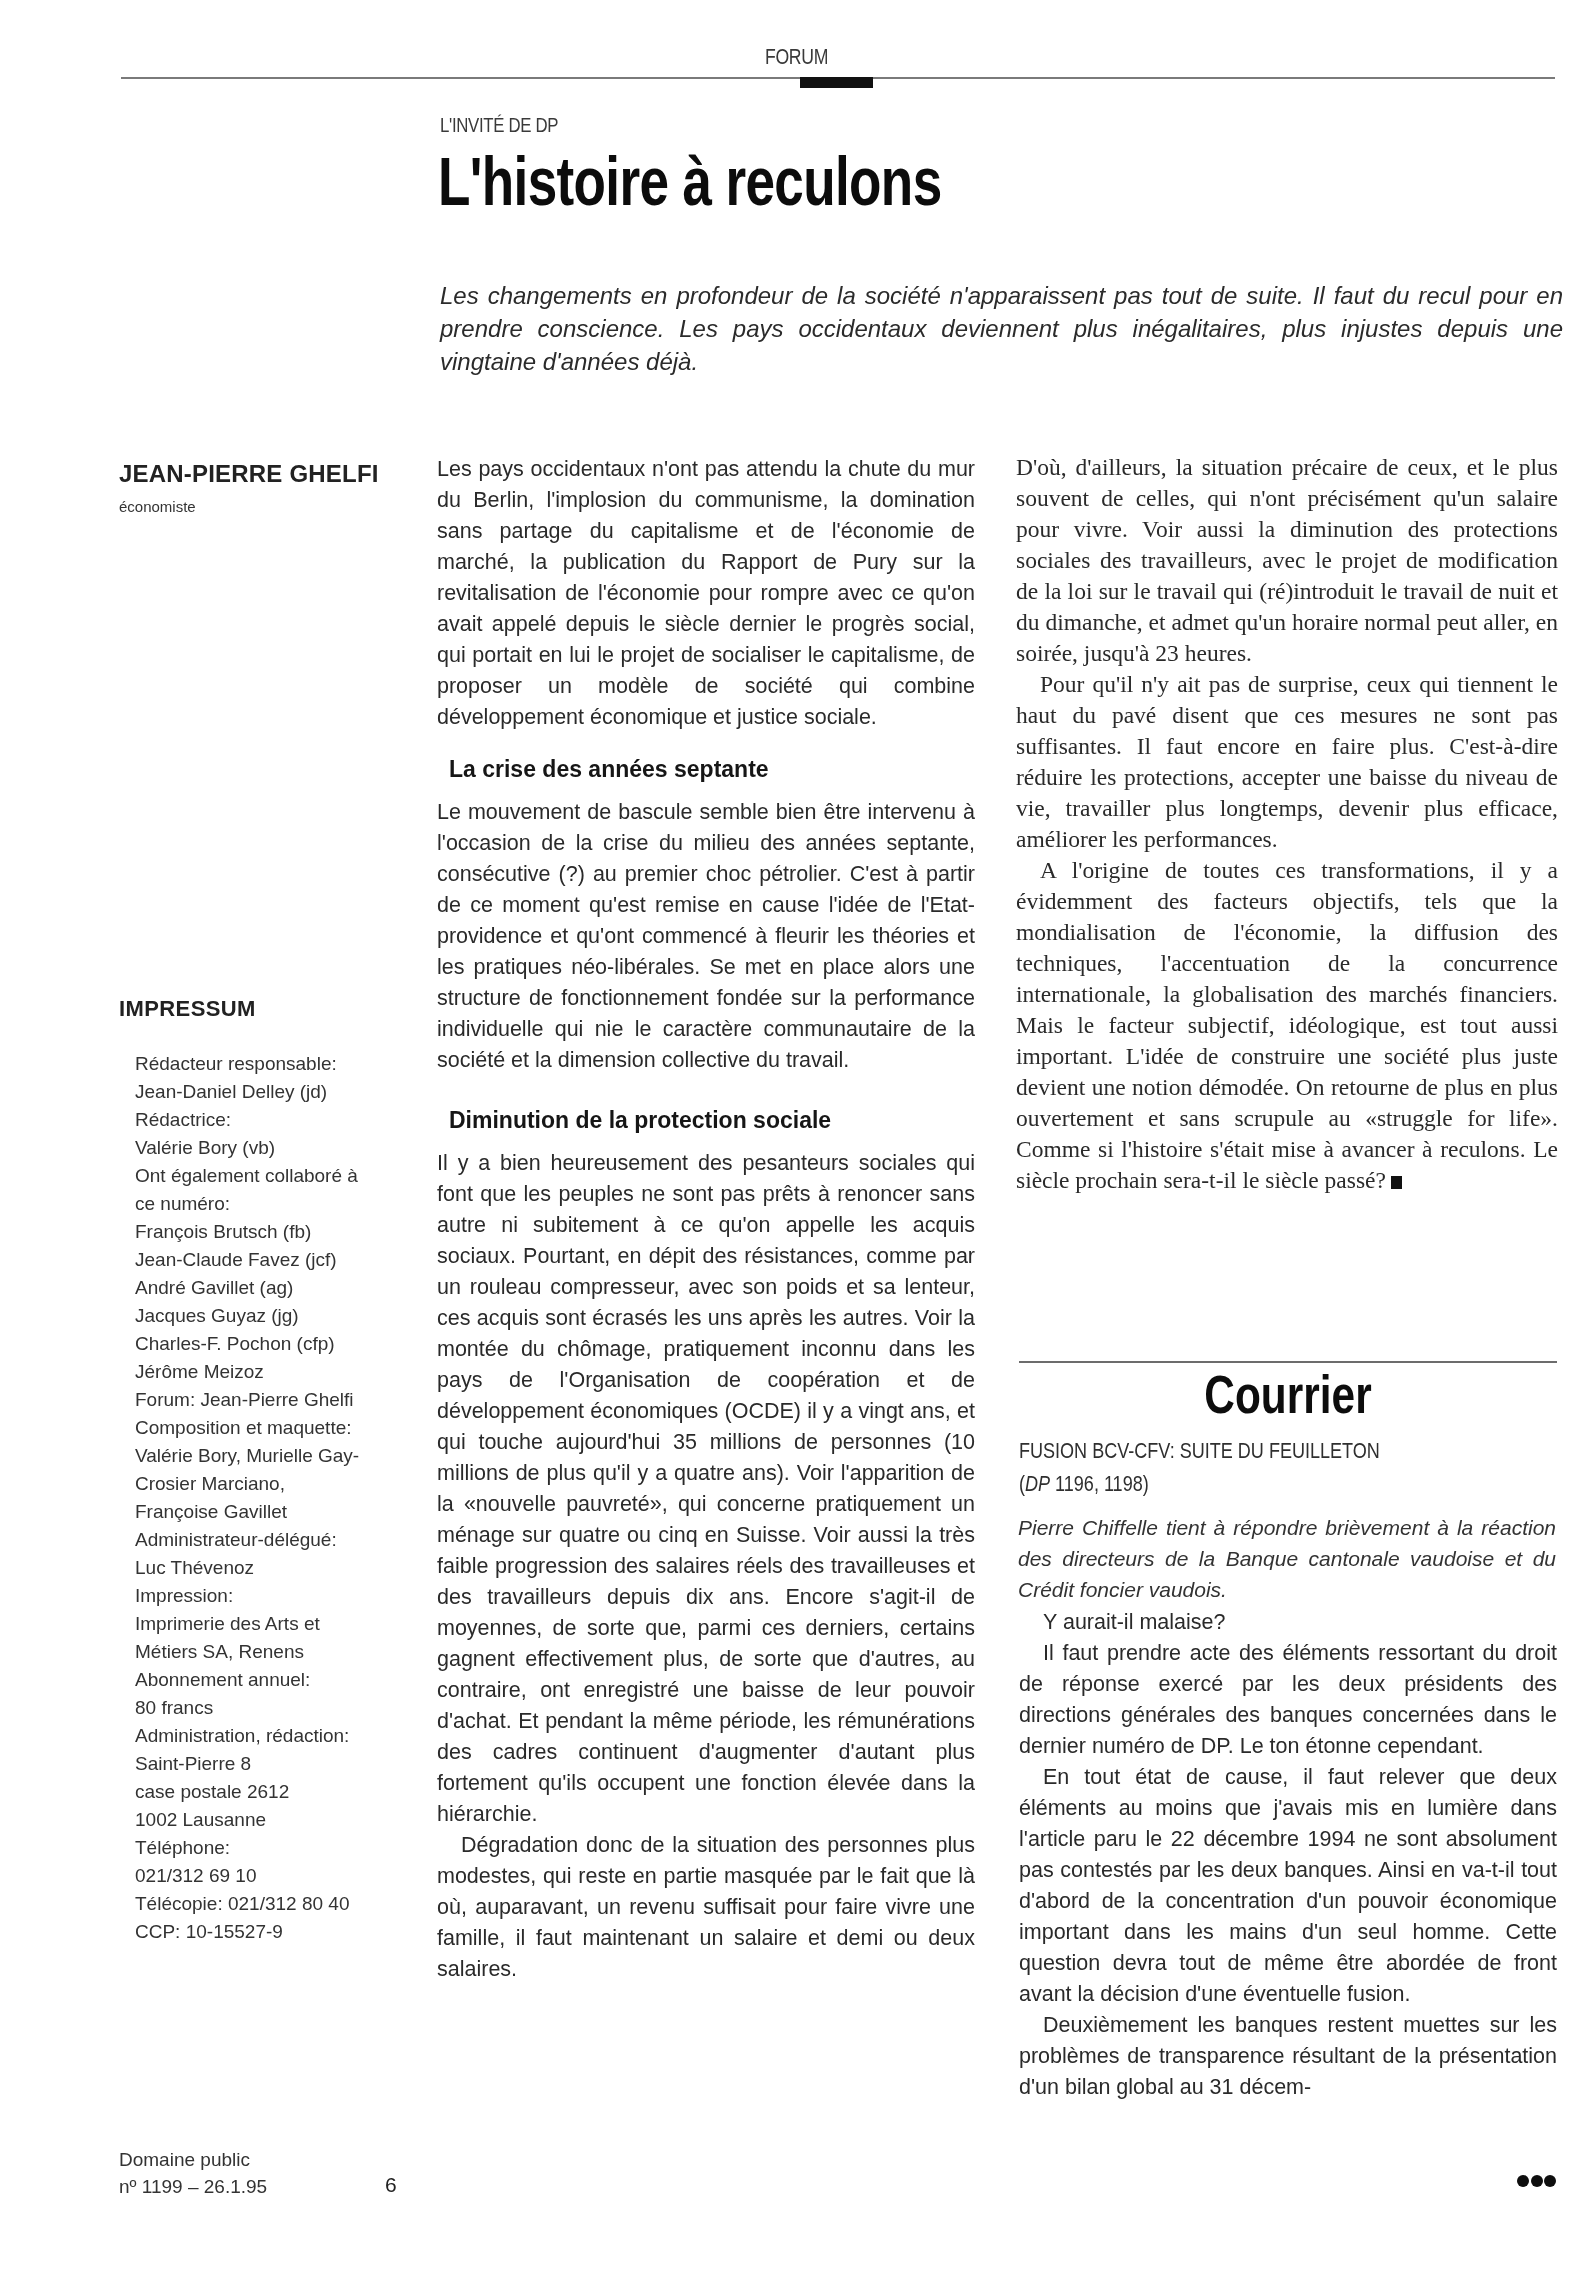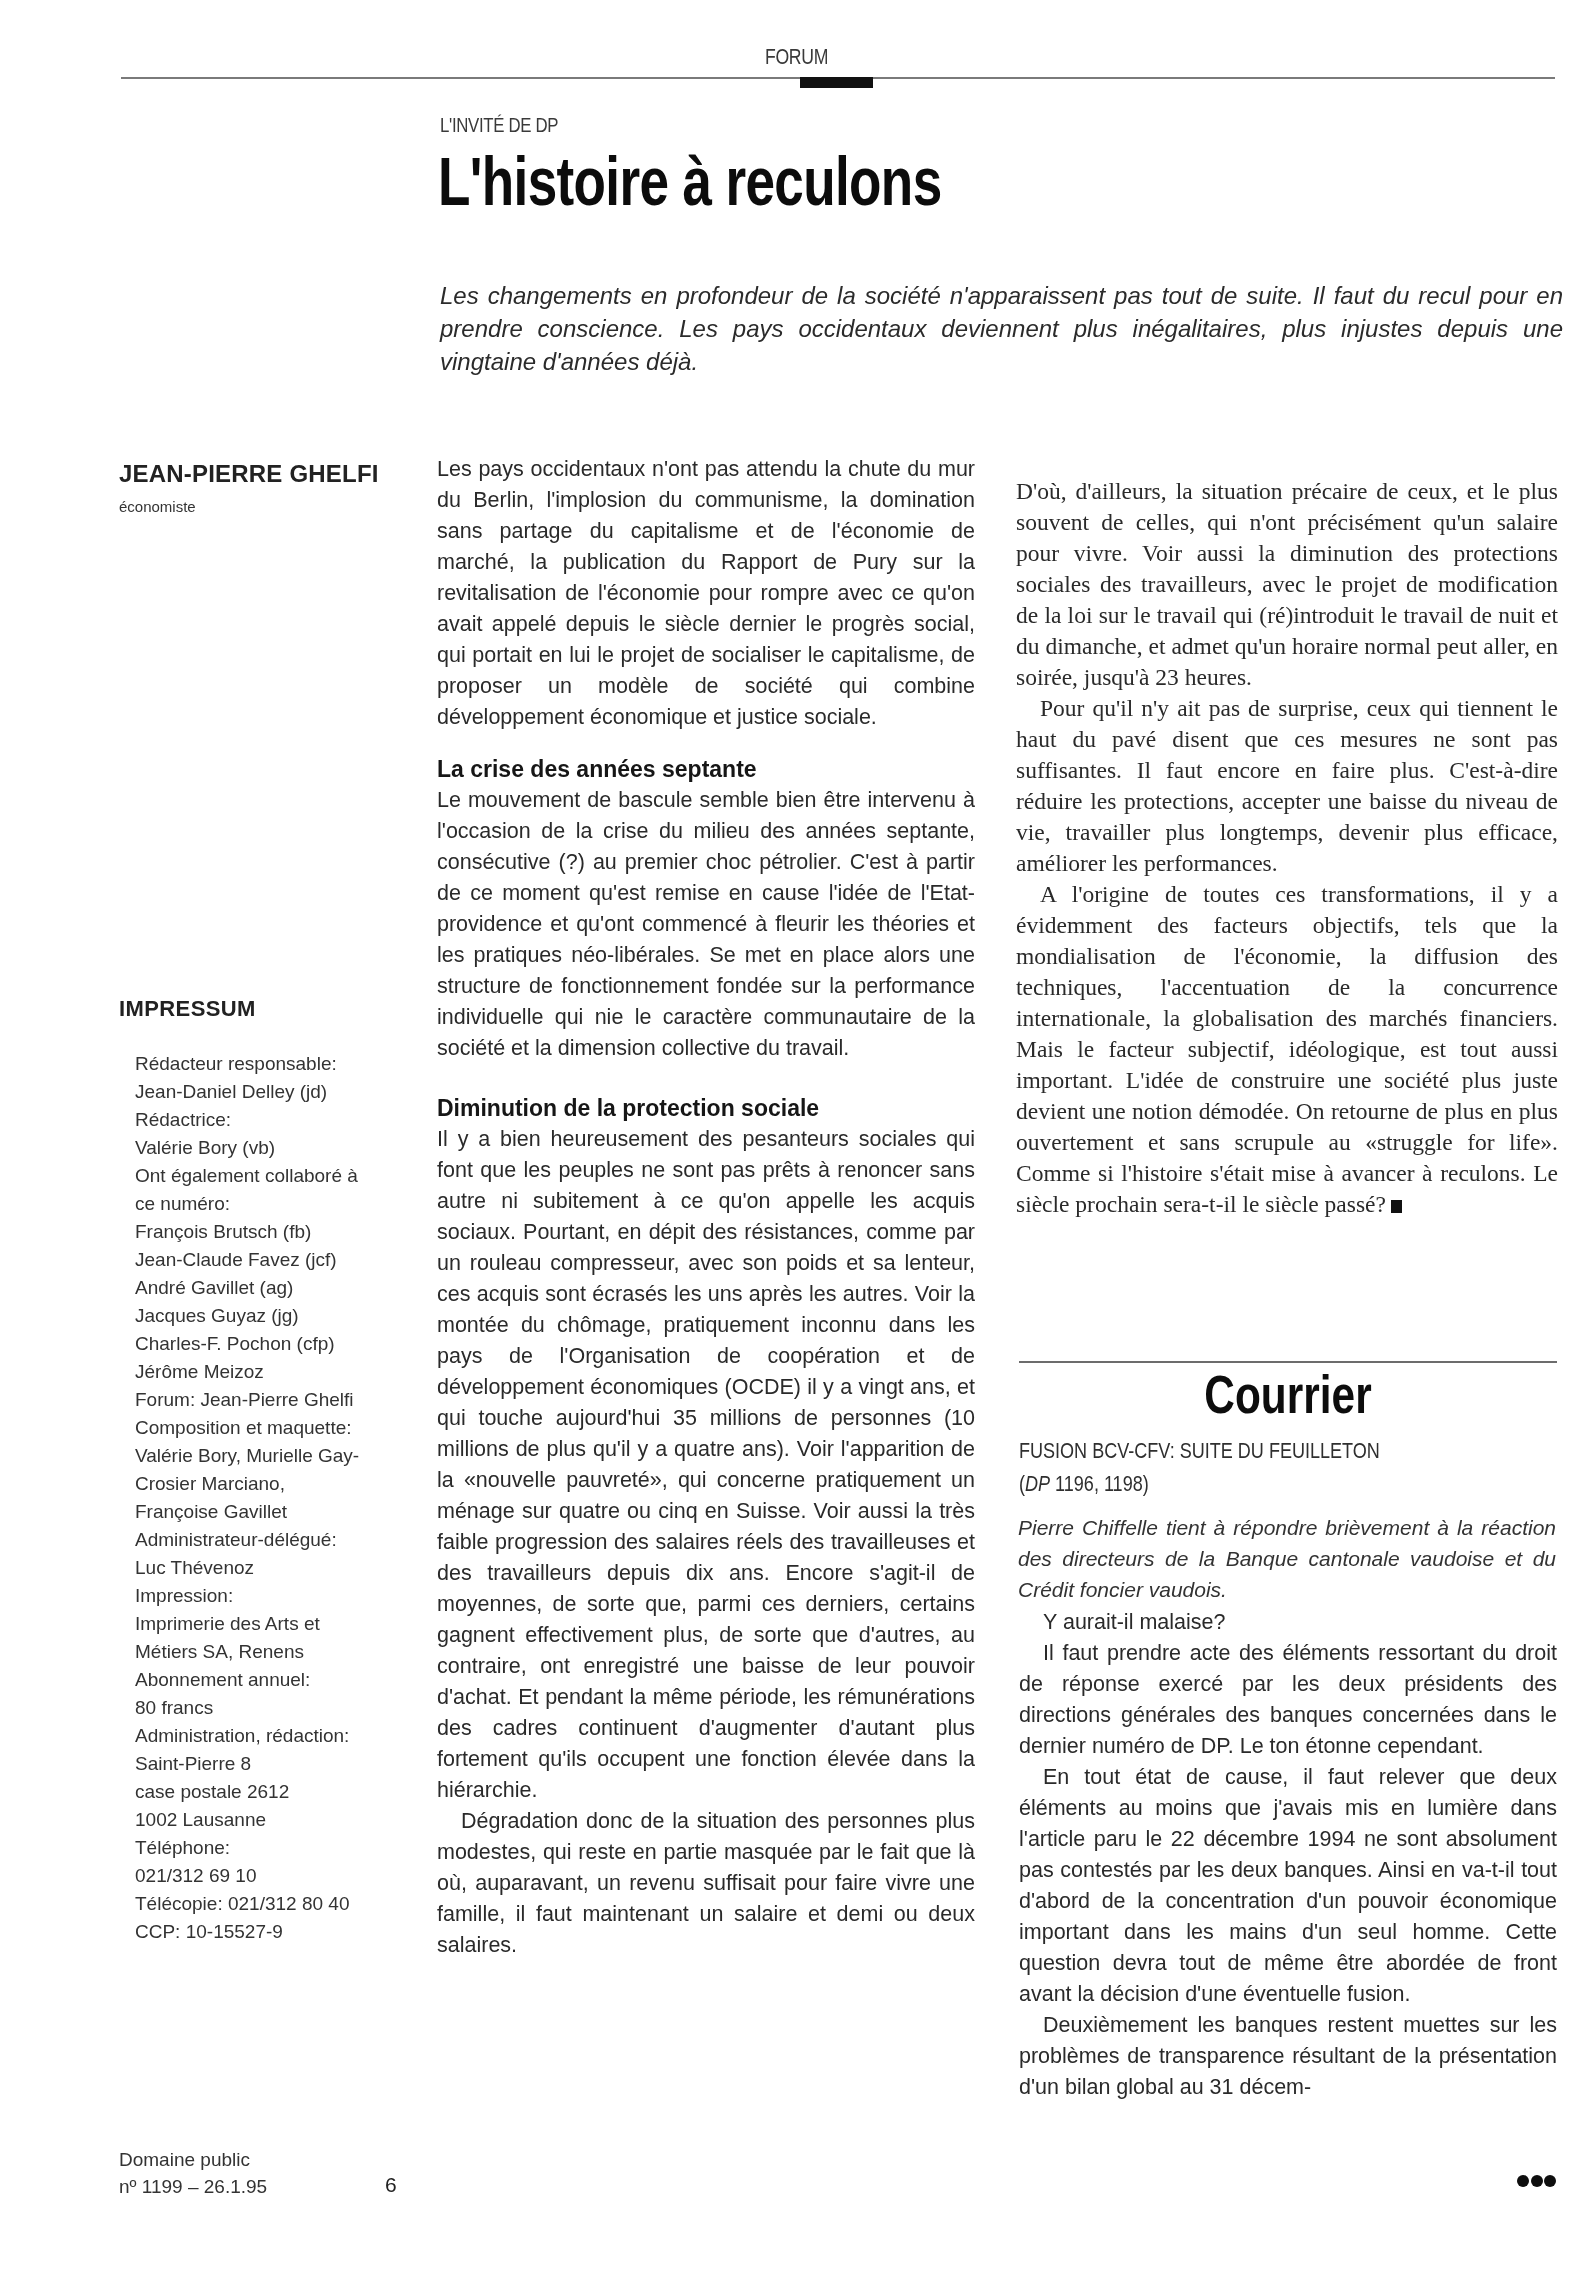--- a/index.html
+++ b/index.html
@@ -27,26 +27,26 @@
   #impressum-title { top: 996px; font-weight: bold; font-size: 22px; color: #222; letter-spacing: 0.4px; }
   #impressum-list { top: 1034px; list-style: none; margin: 16px; padding: 0; }
   #impressum-list li { font-size: 19px; line-height: 28px; color: #333; white-space: nowrap; }
   #footer-pub { top: 2146px; font-size: 19px; line-height: 27px; }
   #page-number { left: 385px; top: 2173px; font-size: 21px; color: #222; }
 
   
   .col { width: 538px; font-size: 21.5px; line-height: 31px; color: #2a2a2a; text-align: justify; hyphens: manual; }
   .col p { margin: 0; }
   .col p.indent { text-indent: 24px; }
-  .col h3 { margin: 0; font-size: 23px; font-weight: bold; color: #161616; line-height: 31px; }
+  .col h3 { margin: 12px; font-size: 23px; font-weight: bold; color: #161616; line-height: 31px; }
   #col-1 { left: 437px; top: 454px; }
   #col-1 .sub { margin-top: 21px; }
   #col-1 .sub2 { margin-top: 29px; }
 
-  #col-2 { left: 1016px; top: 476px; width: 542px; }
+  #col-2 { left: 1016px; top: 452px; width: 542px; }
   #col-2 .serif { font-family: "Liberation Serif", "DejaVu Serif", serif; font-size: 23.5px; }
 
   #end-mark { display: inline-block; width: 11px; height: 12.7px; background: #111; vertical-align: -0.8px; margin-left: 4.8px; }
 
   #courrier-rule { left: 1019px; top: 1361px; width: 538px; height: 2.4px; background: #6c6c6c; }
   #courrier-title { left: 1019px; width: 538px; top: 1364px; text-align: center; font-size: 53px; font-weight: bold; color: #0d0d0d; transform: scaleX(0.8); }
   #courrier-kicker { left: 1019px; top: 1434px; width: 558px; font-size: 22px; line-height: 33px; color: #2f2f2f; transform-origin: left top; transform: scaleX(0.82); }
   #courrier-kicker i { font-style: italic; }
   #courrier-intro { left: 1018px; top: 1512px; width: 538px; font-size: 21px; line-height: 31px; font-style: italic; text-align: justify; color: #333; }
   #courrier-body { left: 1019px; top: 1607px; width: 538px; }

